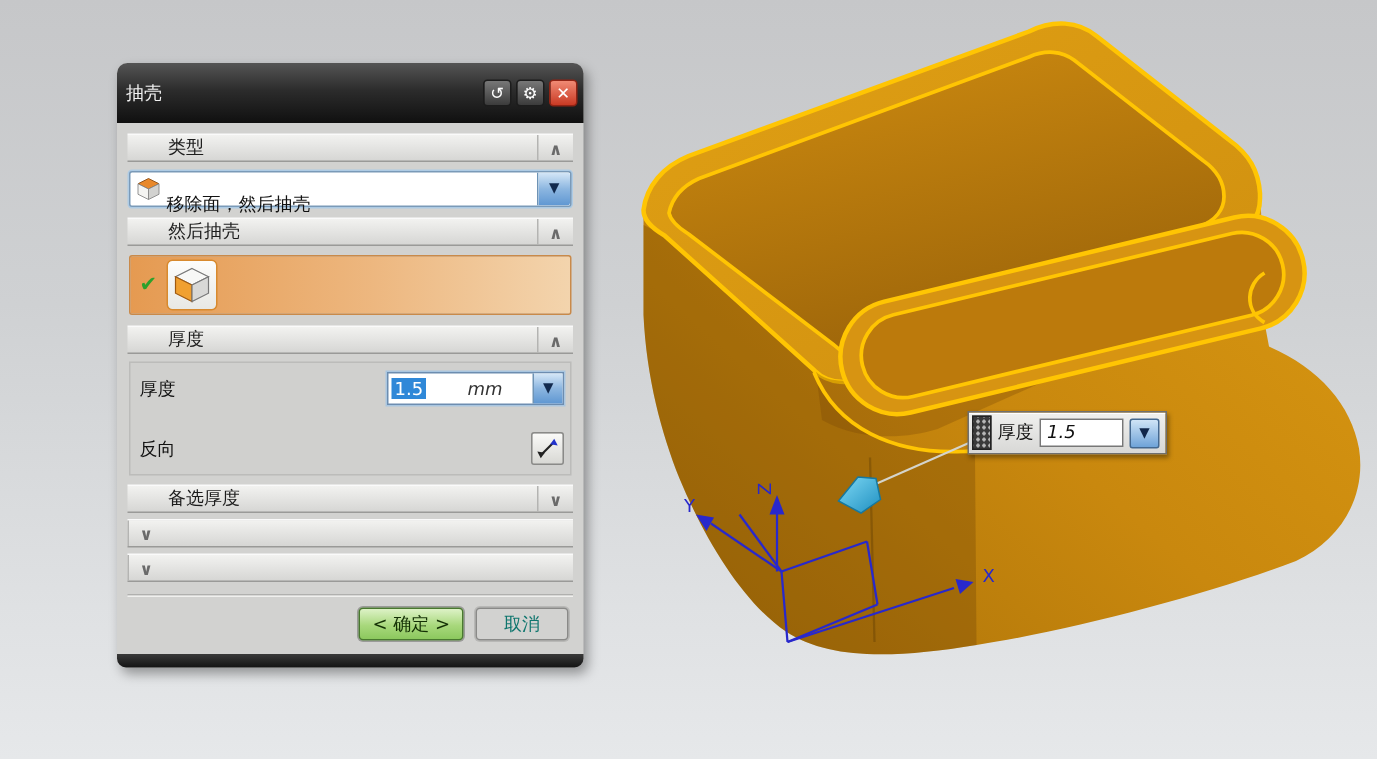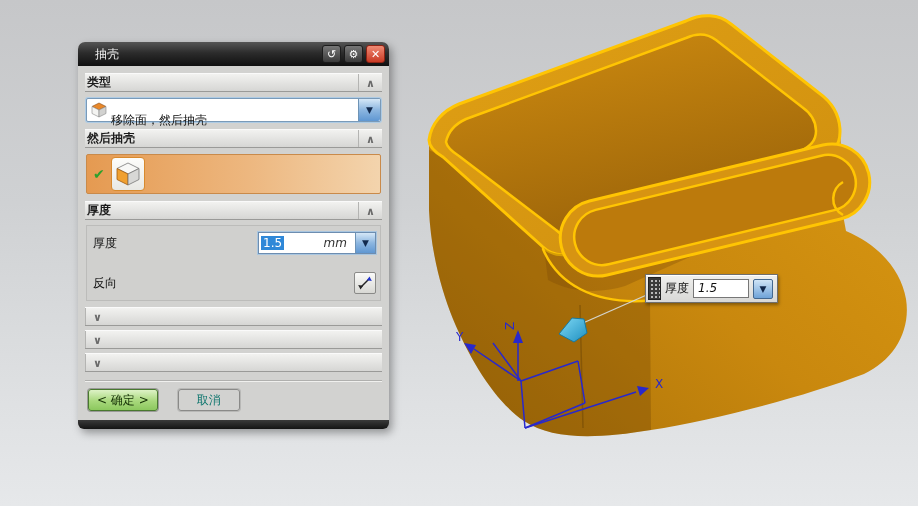--- a/index.html
+++ b/index.html
@@ -40,21 +40,21 @@
   }
 
   
   .dialog {
     position:absolute; left:78px; top:42px; width:311px;
     border-radius:7px 7px 6px 6px;
     box-shadow:3px 4px 8px rgba(0,0,0,0.35);
     background:#d2d2d0;
   }
   .titlebar {
-    height:24px; border-radius:7px 7px 0 0; padding:0 4px 0 17px;
+    height:40px; border-radius:7px 7px 0 0; padding:0 4px 0 6px;
     background:linear-gradient(180deg,#555 0%,#2c2c2c 45%,#101010 100%);
     display:flex; align-items:center; cursor:move;
   }
   .titlebar .title { color:#f2f2f2; font-size:12px; flex:1; }
   .tb-btn {
     width:19px; height:18px; margin-left:3px; border-radius:3px;
     display:flex; align-items:center; justify-content:center;
     background:linear-gradient(180deg,#777,#3b3b3b);
     border:1px solid #1c1c1c; color:#fff; font-size:11px; cursor:pointer;
   }
@@ -63,21 +63,21 @@
     border-color:#8f2314; font-weight:bold;
   }
   .body { padding:3px 7px 0 7px; }
 
   .sec-header {
     margin-top:4px; height:19px; display:flex; align-items:center;
     background:linear-gradient(180deg,#f2f2f0,#d6d6d4);
     border-top:1px solid #fafafa; border-bottom:1px solid #9a9a98;
     cursor:pointer;
   }
-  .sec-header .sec-label { flex:1; font-weight:bold; font-size:12px; color:#1c1c1c; padding-left:2px; }
+  .sec-header .sec-label { flex:1; font-weight:normal; font-size:12px; color:#1c1c1c; padding-left:2px;margin-left:25px; }
   .sec-header .chev {
     width:24px; text-align:center; color:#6a6a6a; font-size:11px; font-weight:bold;
     border-left:1px solid #b4b4b2; align-self:stretch; line-height:19px;
   }
 
   
   .type-row { margin:6px 1px 7px 1px; }
   .dropdown {
     height:24px; display:flex; align-items:center;
     background:#fff; border:1px solid #7a9ab8; border-radius:2px;
@@ -110,35 +110,35 @@
   
   .thick-group { margin:5px 1px 6px 1px; border:1px solid #bcbcba; background:#d0d0ce; padding:5px 4px 5px 4px; }
   .t-row { display:flex; align-items:center; height:24px; }
   .t-row + .t-row { margin-top:16px; }
   .t-label { flex:1; font-size:12px; color:#111; padding-left:2px; }
   .num-field {
     display:flex; align-items:center; width:118px; height:22px;
     background:#fff; border:1px solid #6d8db0; box-shadow:0 0 0 1px #a9c6e0;
   }
   .num-val { font-size:12px; padding:0 2px; margin-left:2px; background:#2f88d8; color:#fff; }
-  .num-unit { margin-left:auto; padding-right:8px; font-style:italic; color:#333; font-size:12px; }
+  .num-unit { margin-left:auto; padding-right:20px; font-style:italic; color:#333; font-size:12px; }
   .num-dd {
     width:20px; height:20px; flex:0 0 auto; display:flex; align-items:center; justify-content:center;
     background:linear-gradient(180deg,#d5e7f7 0%,#8cb6e0 50%,#5f97d2 100%);
     border-left:1px solid #6e93b5; color:#122a4e; font-size:9px; cursor:pointer;
   }
   .rev-btn {
     width:22px; height:22px; display:flex; align-items:center; justify-content:center;
     background:linear-gradient(180deg,#fafaf8,#d8d8d4);
     border:1px solid #8a8a88; border-radius:2px; cursor:pointer;
   }
 
   .sep { margin:8px 0 0 0; border-top:1px solid #b0b0ae; border-bottom:1px solid #f0f0ee; }
 
-  .btn-row { display:flex; justify-content:flex-start; gap:20px; padding:7px 3px 8px 3px; }
+  .btn-row { display:flex; justify-content:flex-end; gap:8px; padding:7px 3px 8px 3px; }
   .btn {
     min-width:62px; height:22px; font-size:12px; display:flex; align-items:center; justify-content:center;
     border-radius:3px; cursor:pointer; padding:0 8px;
   }
   .btn.ok {
     background:linear-gradient(180deg,#ddf2c6 0%,#a8d87c 55%,#8cc85e 100%);
     border:1px solid #49792f; box-shadow:0 0 0 1px #9a9a98; color:#143005; 
   }
   .btn.cancel {
     background:linear-gradient(180deg,#fbfbf9 0%,#dedeba0 55%,#d6d6d2 100%);
@@ -347,20 +347,21 @@
           <svg width="16" height="16" viewBox="0 0 16 16">
             <line x1="4" y1="12" x2="12" y2="4" stroke="#222" stroke-width="1.4"></line>
             <polygon points="12.5,1.5 14.8,6 9.8,5.2" fill="#2233cc"></polygon>
             <polygon points="3.5,14.5 1.2,10 6.2,10.8" fill="#222"></polygon>
           </svg>
         </div>
       </div>
     </div>
 
     <div class="sec-header">
+      <span class="sec-label">备选厚度</span>
       <span class="chev">∨</span>
     </div>
 
     <div class="sec-header">
       <span class="chev">∨</span>
     </div>
 
     <div class="sec-header">
       <span class="chev">∨</span>
     </div>

